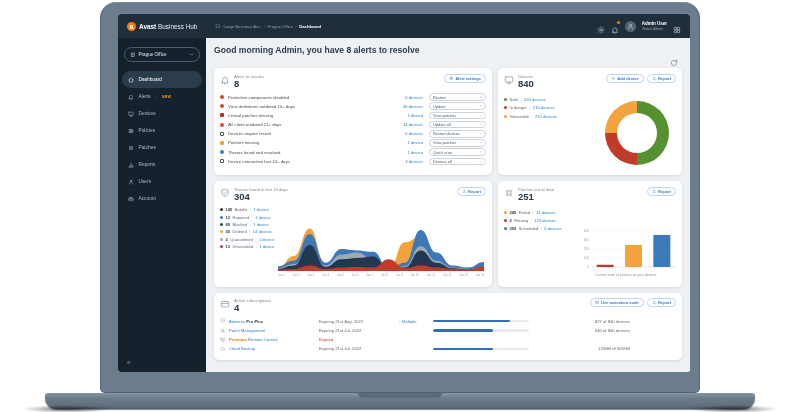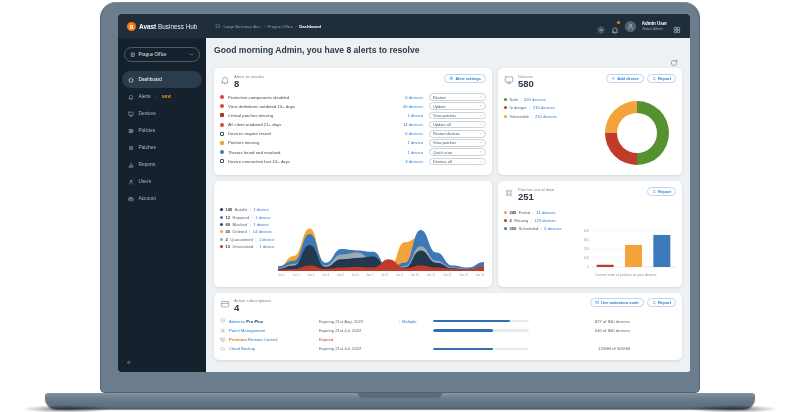--- a/index.html
+++ b/index.html
@@ -468,21 +468,21 @@
               </div>
           </section>
 
           <section class="card card-devices">
             <div class="card-head">
               <svg class="ic ch-ic">
                   <use href="#i-monitor"></use>
                 </svg>
               <div>
                 <span class="ch-title">Devices</span>
-                <span class="ch-count">580</span>
+                <span class="ch-count">840</span>
               </div>
               <div class="ch-actions">
                 <button class="pill">
                   <svg class="ic">
                       <use href="#i-plus"></use>
                     </svg>
                   <span>Add device</span>
                 </button>
                 <button class="pill">
                   <svg class="ic">
@@ -509,20 +509,37 @@
                   <span class="lg-dot" style="background: rgb(242, 163, 60);"></span>
                   <span>Vulnerable</span>
                   <span class="lg-sep">|</span>
                   <span class="lg-val">210 devices</span>
                 </div>
               </div>
             <div id="donut" style="background: conic-gradient(rgb(86, 145, 48) 0%, rgb(86, 145, 48) 50%, rgb(192, 59, 42) 50%, rgb(192, 59, 42) 75%, rgb(242, 163, 60) 75%, rgb(242, 163, 60) 100%);"></div>
           </section>
 
           <section class="card card-threats">
+            <div class="card-head">
+              <svg class="ic ch-ic">
+                  <use href="#i-shield"></use>
+                </svg>
+              <div>
+                <span class="ch-title">Threats found in last 14 days</span>
+                <span class="ch-count">304</span>
+              </div>
+              <div class="ch-actions">
+                <button class="pill">
+                  <svg class="ic">
+                      <use href="#i-download"></use>
+                    </svg>
+                  <span>Report</span>
+                </button>
+              </div>
+            </div>
             <div id="thr-legend" class="legend">
                 <div class="lg-row">
                   <span class="lg-dot" style="background: rgb(34, 56, 78);"></span>
                   <span class="lg-num">145</span>
                   <span>Autofix</span>
                   <span class="lg-sep">|</span>
                   <span class="lg-val">1 device</span>
                 </div>
                 <div class="lg-row">
                   <span class="lg-dot" style="background: rgb(60, 121, 184);"></span>

